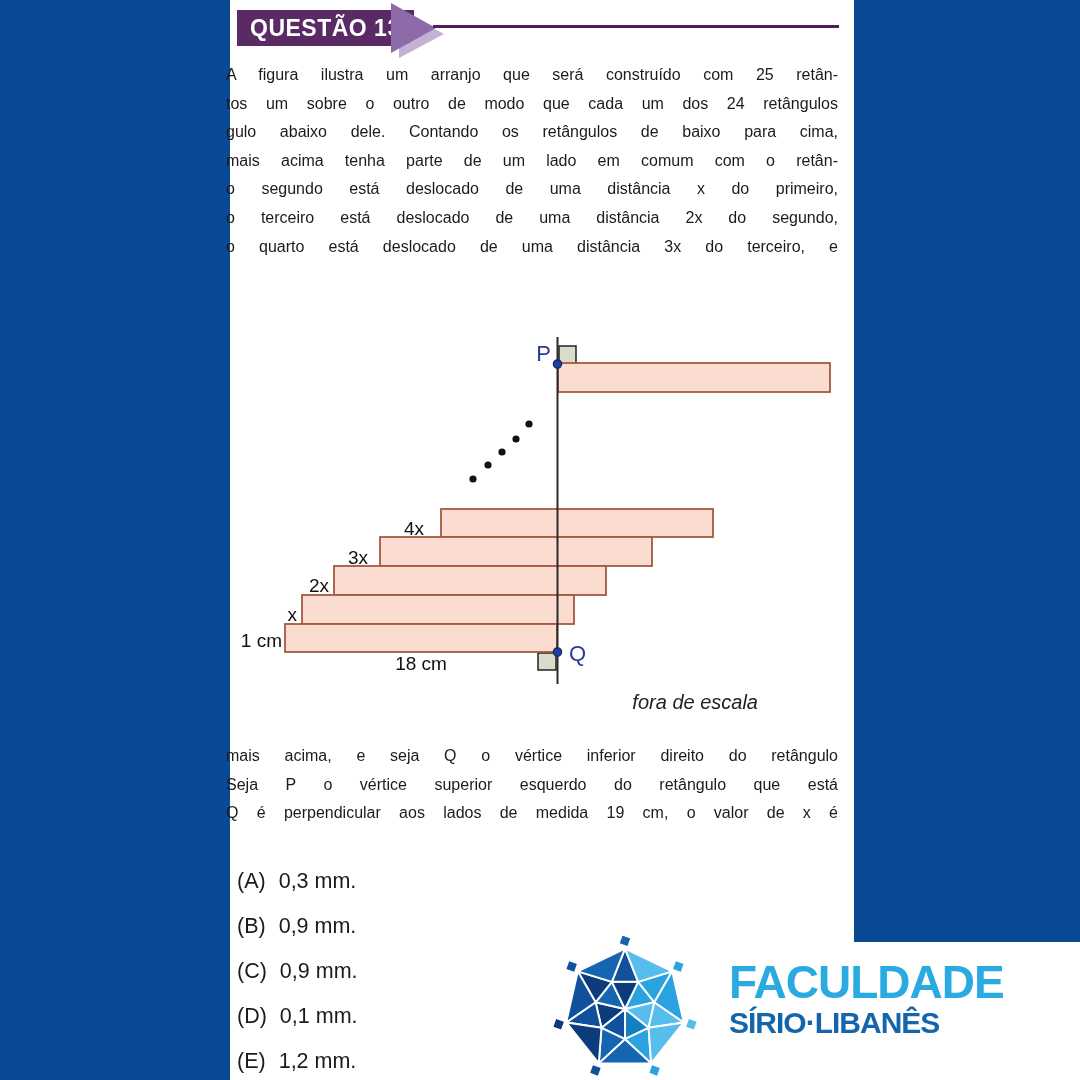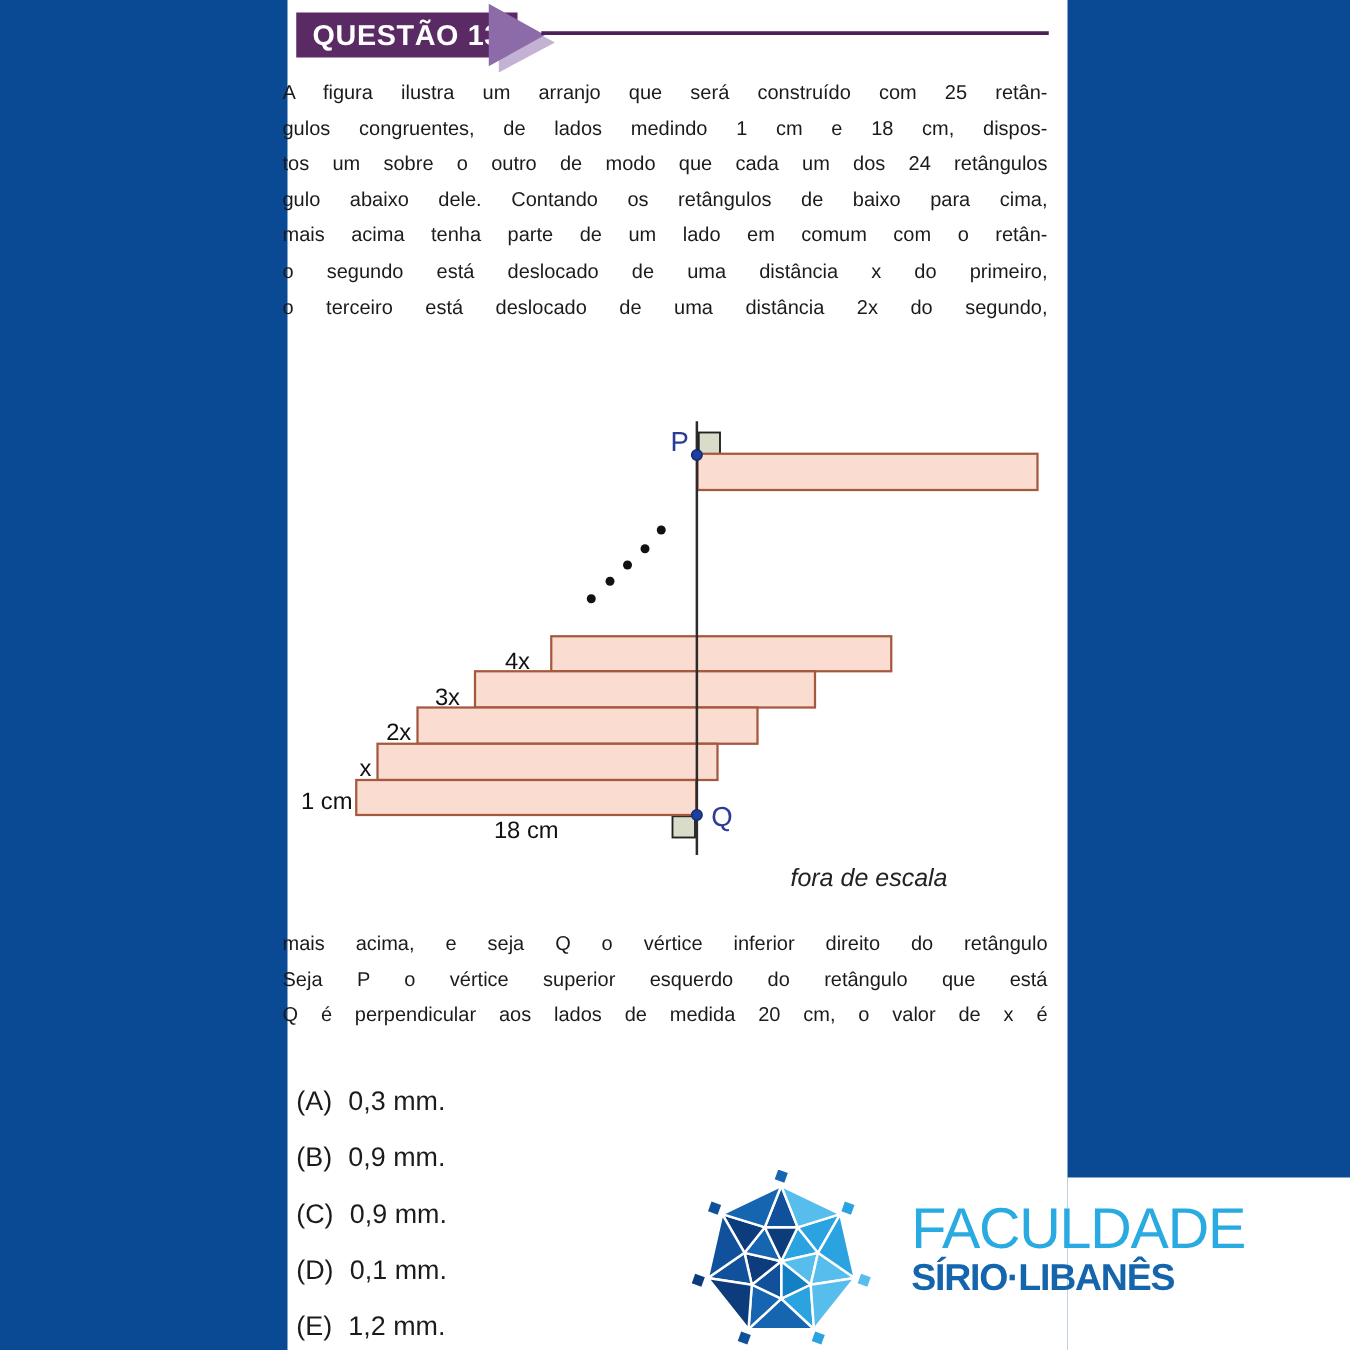--- a/index.html
+++ b/index.html
@@ -23,47 +23,47 @@
 
   .figure{position:absolute;left:230px;top:330px;width:630px;height:400px;}
   .figure text{font-family:"Liberation Sans",sans-serif;font-size:19px;fill:#111;}
   .figure text.lblPQ{font-size:22px;fill:#2b3b96;}
   .figure text.scale{font-style:italic;font-size:20px;fill:#222;}
 
   .options{position:absolute;left:237px;top:867px;width:420px;}
   .opt{display:flex;gap:13px;font-size:21.5px;line-height:28.5px;color:#1b1b1b;margin-bottom:16.5px;}
 
   .gem{position:absolute;left:552px;top:936px;width:146px;height:146px;}
-  .brand1{position:absolute;left:729px;top:959px;font-size:46px;font-weight:normal;
+  .brand1{position:absolute;left:729px;top:959px;font-size:46px;font-weight:bold;
           letter-spacing:-1px;color:#29abe2;line-height:1;}
   .brand2{position:absolute;left:729px;top:1008px;font-size:30px;font-weight:bold;
           letter-spacing:-1px;color:#1565ad;line-height:1;}
 </style>
 </head>
 <body>
 
 <div class="page">
   <div class="panel-main"></div>
   <div class="panel-br"></div>
 
   <div class="qbox">QUESTÃO 13</div>
   <svg class="chevron" viewBox="0 0 56 58">
     <polygon points="9,9 9,57 54,33" fill="#c3b2d4"></polygon>
     <polygon points="1,2 1,52 46,27" fill="#8d6ba9"></polygon>
   </svg>
   <div class="hline"></div>
 
   <div class="para p1">
     <div class="line">A figura ilustra um arranjo que será construído com 25 retân-</div>
-    <div class="line">gulos congruentes, de lados medindo 1 cm e 18 cm, dispos-</div>
     <div class="line">tos um sobre o outro de modo que cada um dos 24 retângulos</div>
     <div class="line">gulo abaixo dele. Contando os retângulos de baixo para cima,</div>
     <div class="line">mais acima tenha parte de um lado em comum com o retân-</div>
     <div class="line">o segundo está deslocado de uma distância x do primeiro,</div>
     <div class="line">o terceiro está deslocado de uma distância 2x do segundo,</div>
+    <div class="line">o quarto está deslocado de uma distância 3x do terceiro, e</div>
   </div>
 
   <svg class="figure" viewBox="230 330 630 400">
 
     <rect x="559" y="346" width="17" height="18" fill="#d8dcc8" stroke="#222" stroke-width="1.5"></rect>
     <rect x="538" y="653" width="18" height="17" fill="#d8dcc8" stroke="#222" stroke-width="1.5"></rect>
 
     <rect x="441" y="509" width="272" height="28" fill="#fadcd1" stroke="#a4593f" stroke-width="1.8"></rect>
     <rect x="380" y="537" width="272" height="29" fill="#fadcd1" stroke="#a4593f" stroke-width="1.8"></rect>
     <rect x="334" y="566" width="272" height="29" fill="#fadcd1" stroke="#a4593f" stroke-width="1.8"></rect>
@@ -90,21 +90,21 @@
     <text x="329" y="592" text-anchor="end">2x</text>
     <text x="297" y="621" text-anchor="end">x</text>
     <text x="282" y="647" text-anchor="end">1 cm</text>
     <text x="421" y="670" text-anchor="middle">18 cm</text>
     <text x="758" y="709" text-anchor="end" class="scale">fora de escala</text>
   </svg>
 
   <div class="para p2">
     <div class="line">mais acima, e seja Q o vértice inferior direito do retângulo</div>
     <div class="line">Seja P o vértice superior esquerdo do retângulo que está</div>
-    <div class="line">Q é perpendicular aos lados de medida 20 cm, o valor de x é</div>
+    <div class="line">Q é perpendicular aos lados de medida 19 cm, o valor de x é</div>
   </div>
 
   <div class="options">
     <div class="opt">
       <span>(A)</span>
       <span>0,3 mm.</span>
     </div>
     <div class="opt">
       <span>(B)</span>
       <span>0,9 mm.</span>

